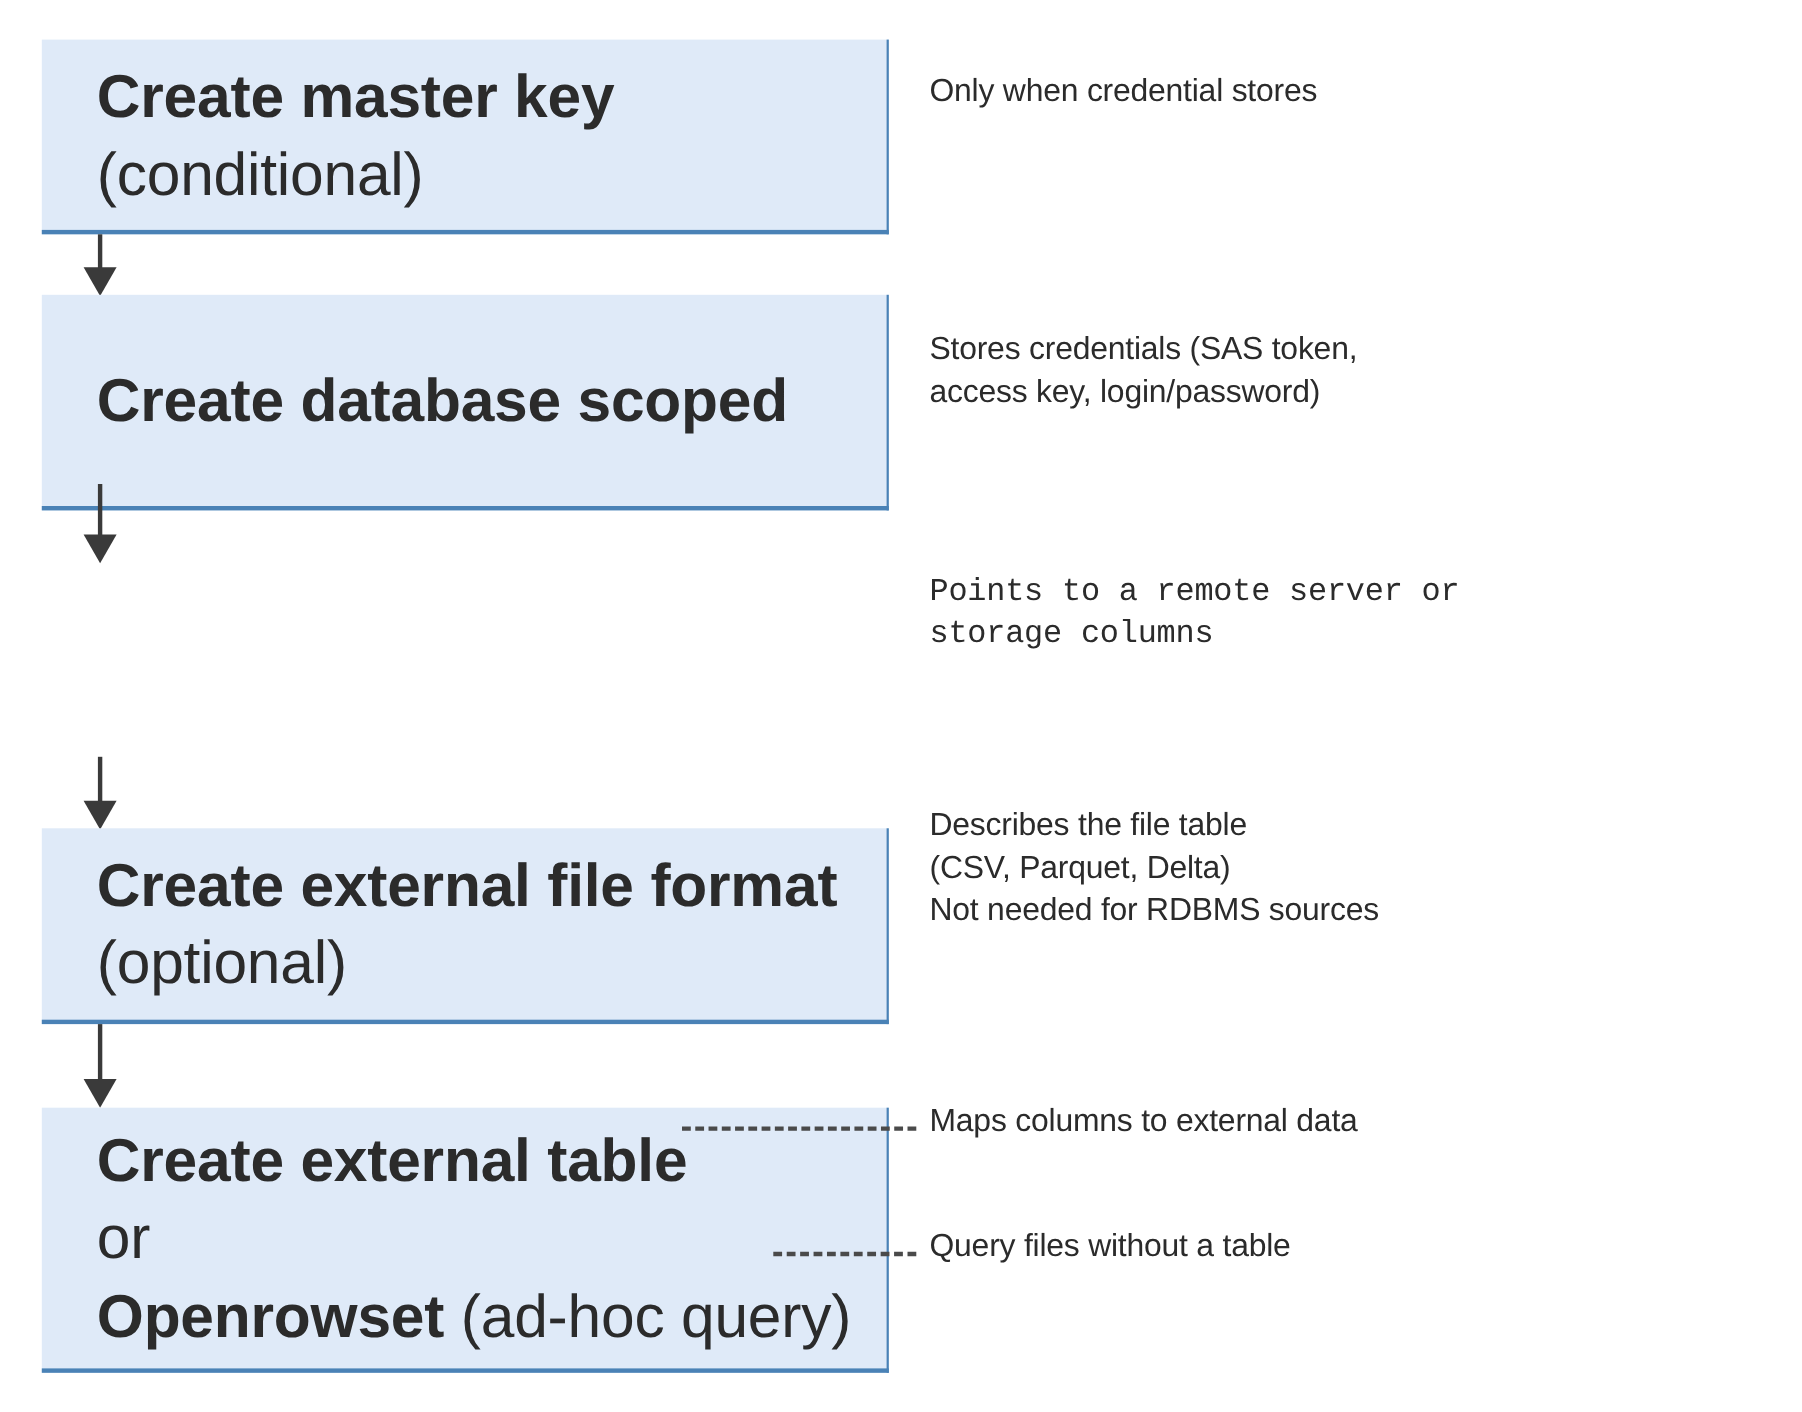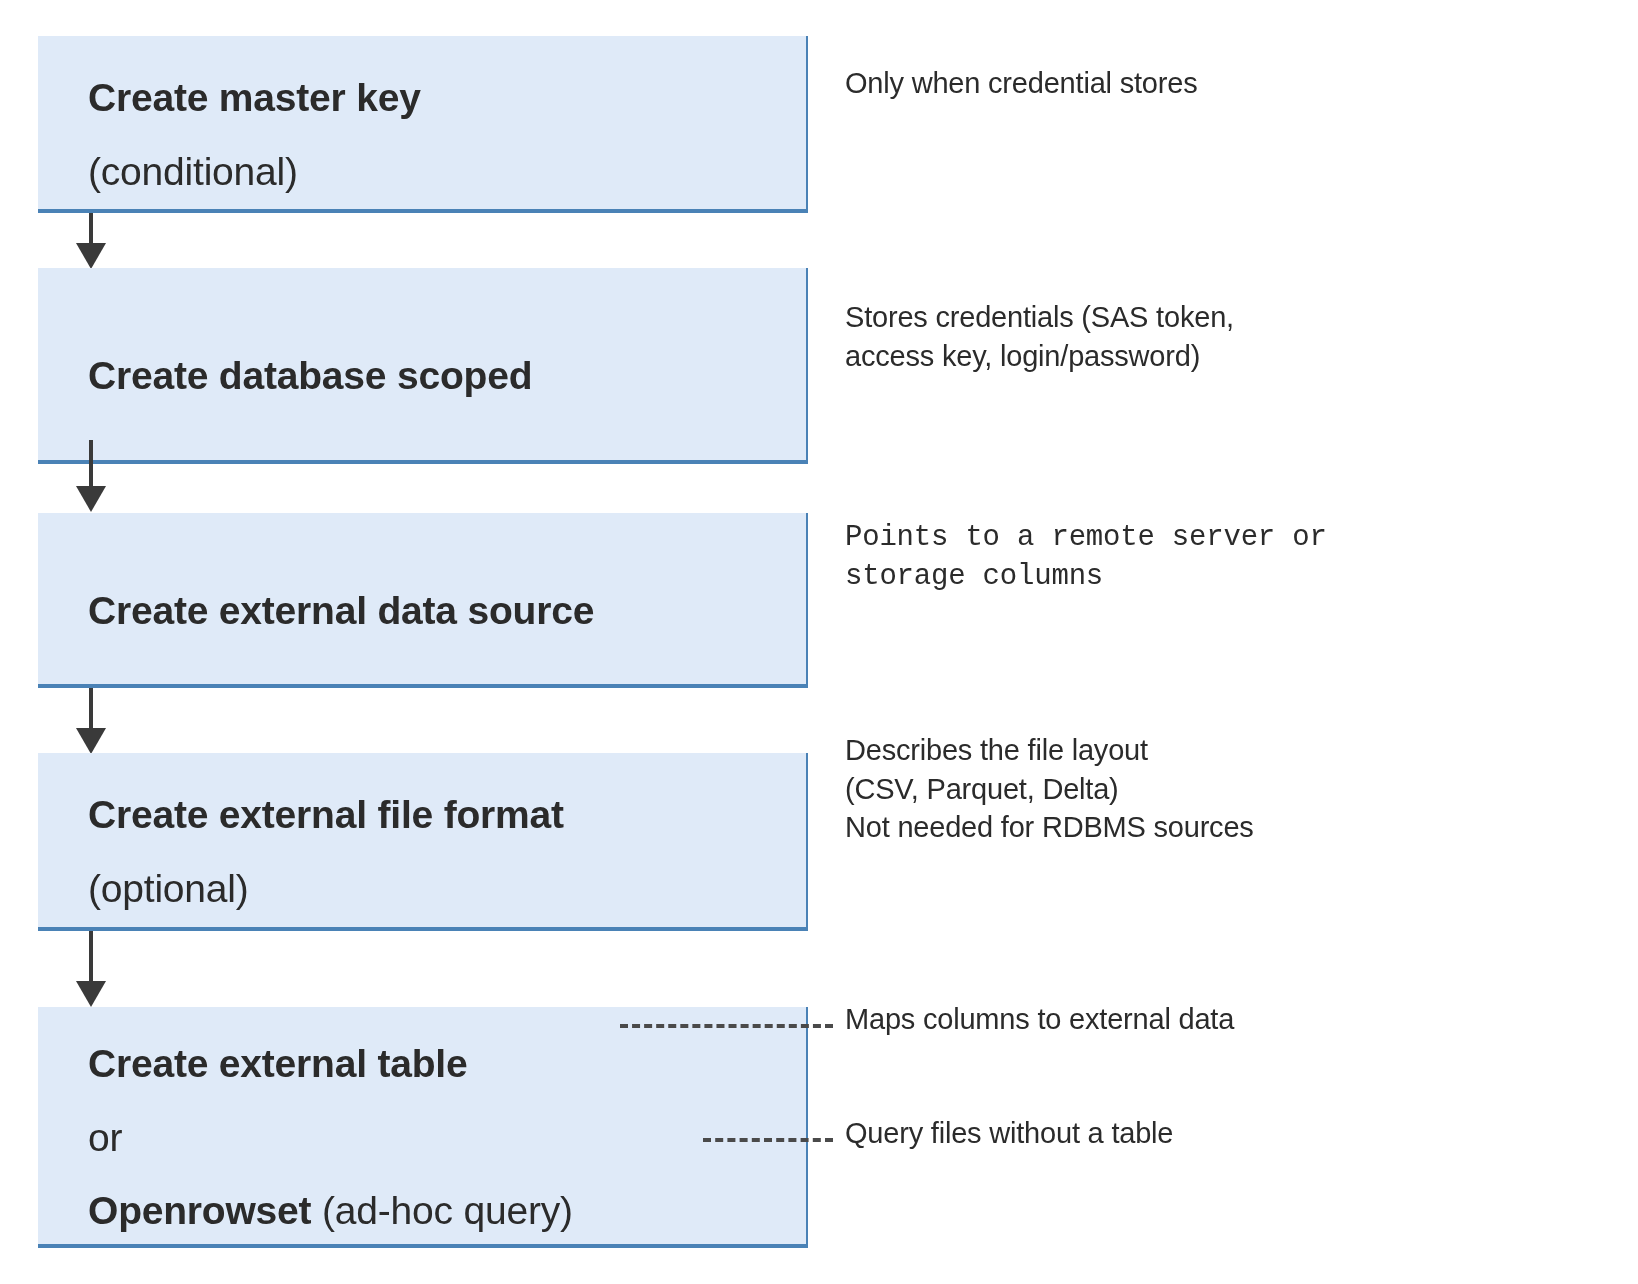--- a/index.html
+++ b/index.html
@@ -30,25 +30,24 @@
     box-sizing: border-box;
     display: flex;
     flex-direction: column;
     justify-content: center;
   }
   .flow-box .lines {
     padding-left: 50px;
   }
   .box-line {
     color: #2b2b2b;
-    font-size: 39px;
+    font-size: 55px;
     line-height: 1.28;
     white-space: nowrap;
     letter-spacing: -0.2px;
-    margin-top: 24px;
   }
   .box-line.strong { font-weight: bold; }
   .box-line.normal { font-weight: normal; }
 
   
   .arrow {
     position: absolute;
     left: 84px;
     width: 14px;
   }
@@ -118,25 +117,20 @@
   <div class="arrow" style="top:440px; height:73px;">
     <div class="stem" style="height:48px;"></div>
     <div class="head" style="top:46px;"></div>
   </div>
 
   <div class="note" style="top:298px;">
     <div>Stores credentials (SAS token,</div>
     <div>access key, login/password)</div>
   </div>
 
-  <div class="flow-box" style="top:513px; height:175px;">
-    <div class="lines">
-      <div class="box-line strong">Create external data source</div>
-    </div>
-  </div>
 
   <div class="arrow" style="top:688px; height:66px;">
     <div class="stem" style="height:42px;"></div>
     <div class="head" style="top:40px;"></div>
   </div>
 
   <div class="note" style="top:519px;font-family:Liberation Mono, monospace;">
     <div>Points to a remote server or</div>
     <div>storage columns</div>
   </div>
@@ -147,21 +141,21 @@
       <div class="box-line normal">(optional)</div>
     </div>
   </div>
 
   <div class="arrow" style="top:931px; height:77px;">
     <div class="stem" style="height:52px;"></div>
     <div class="head" style="top:50px;"></div>
   </div>
 
   <div class="note" style="top:731px;">
-    <div>Describes the file layout</div>
+    <div>Describes the file table</div>
     <div>(CSV, Parquet, Delta)</div>
     <div>Not needed for RDBMS sources</div>
   </div>
 
   <div class="flow-box" style="top:1007px; height:241px;">
     <div class="lines">
       <div class="box-line strong">Create external table</div>
       <div class="box-line normal">or</div>
       <div class="box-line">
         <b>Openrowset</b><span> (ad-hoc query)</span>

